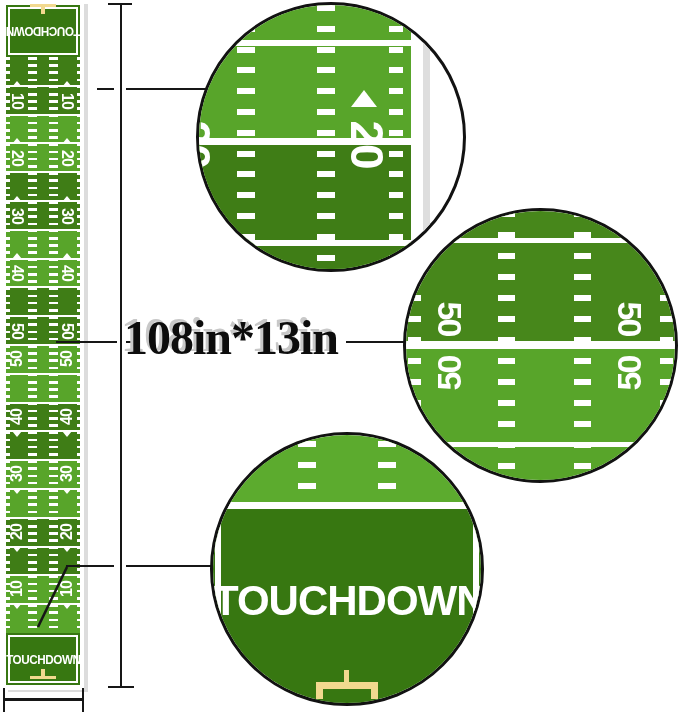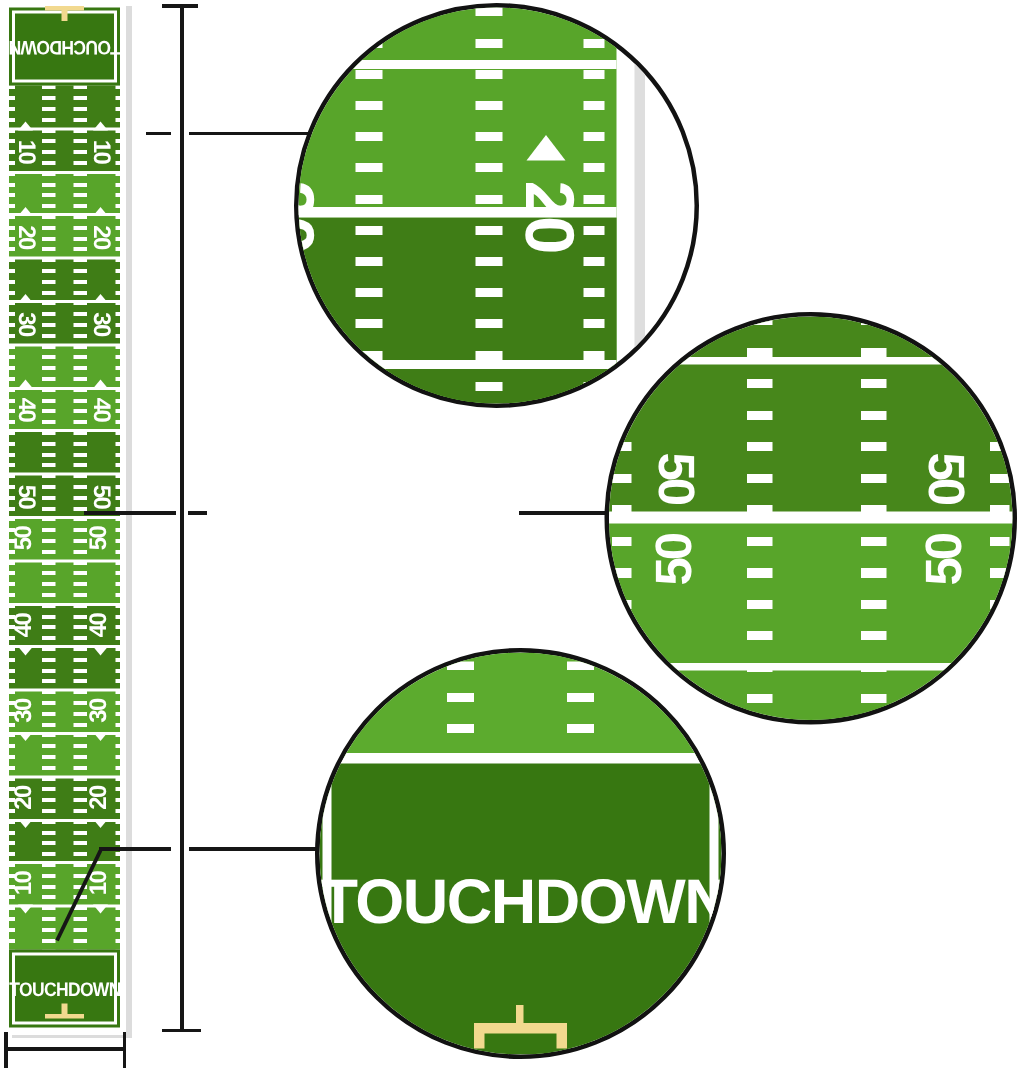--- a/index.html
+++ b/index.html
@@ -201,20 +201,21 @@
       <line x1="346" y1="342" x2="404" y2="342"></line>
       <line x1="66" y1="566" x2="114" y2="566"></line>
       <line x1="126" y1="566" x2="211" y2="566"></line>
       <line x1="67" y1="567" x2="38" y2="627" stroke-width="2.6" shape-rendering="auto"></line>
       <line x1="3" y1="699.5" x2="84" y2="699.5"></line>
       <line x1="4" y1="688" x2="4" y2="712"></line>
       <line x1="83" y1="688" x2="83" y2="712"></line>
     </g>
   </svg>
 
+  <div class="dim-label">108in*13in</div>
 
   <div class="circle" style="left:196px;top:2px;width:270px;height:270px;">
     <div class="abs" style="left:0;top:0;width:212px;height:264px;background:var(--light);"></div>
     <div class="abs" style="left:0;top:140px;width:212px;height:124px;background:var(--dark);"></div>
     <div class="wline" style="left:0;top:35px;width:212px;height:6px;"></div>
     <div class="wline" style="left:0;top:133px;width:212px;height:7px;"></div>
     <div class="wline" style="left:0;top:235px;width:212px;height:6px;"></div>
     <div class="abs" style="left:224px;top:0;width:7px;height:264px;background:#dedede;"></div>
     <div class="chcol" style="left:38px;width:18px;"></div>
     <div class="chcol" style="left:118px;width:18px;"></div>

